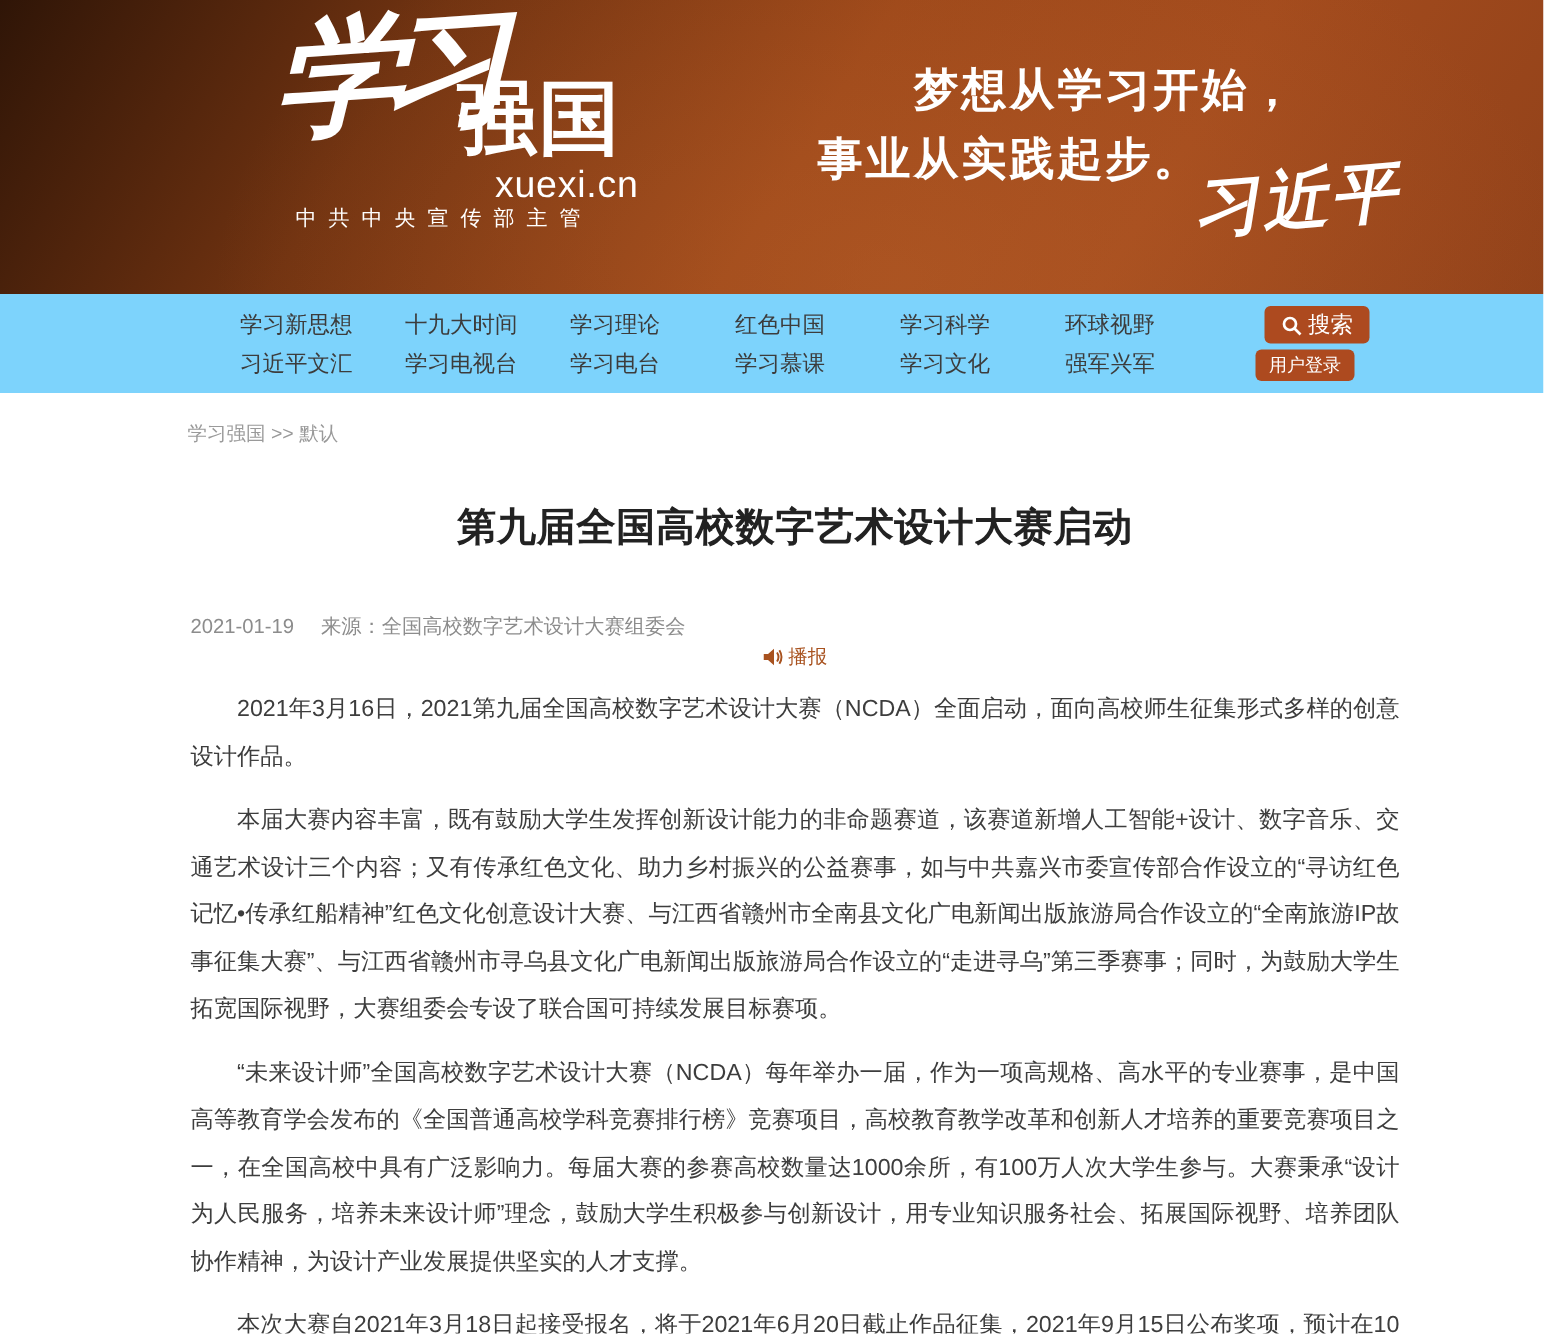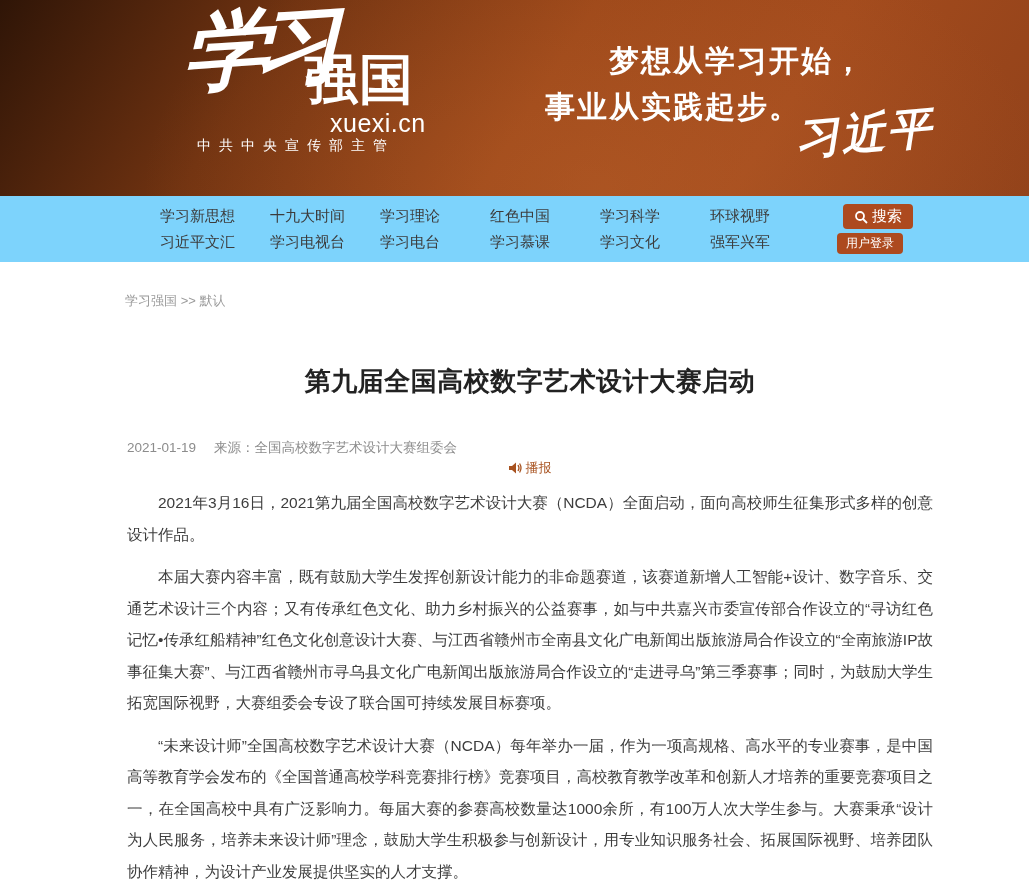--- a/index.html
+++ b/index.html
@@ -54,27 +54,27 @@
   .btn{
     position:absolute; background:#ad4a1f; color:#fff; border:none; border-radius:4px;
     display:flex; align-items:center; justify-content:center; cursor:pointer;
     font-family:inherit;
   }
   .search-btn{ right:116px; top:8px; width:70px; height:25px; font-size:15px; gap:4px; }
   .login-btn{ right:126px; top:37px; height:21px; padding:0 9px; font-size:12px; border-radius:4px; }
   .search-glyph{ display:flex; align-items:center; }
 
   
-  .breadcrumb{ padding:30px 0 0 125px; font-size:13px; color:#9a9a9a; }
+  .breadcrumb{ padding:18px 0 0 125px; font-size:13px; color:#9a9a9a; }
   .breadcrumb span{ cursor:pointer; }
 
   
   .article{ width:806px; margin:0 0 0 127px; }
   .article-title{
-    margin-top:54px; text-align:center; font-size:26px; font-weight:bold;
+    margin-top:36px; text-align:center; font-size:26px; font-weight:bold;
     color:#222; letter-spacing:0.5px;
   }
   .meta-row{ margin-top:40px; font-size:13.5px; color:#8c8c8c; }
   .meta-row .sep{ display:inline-block; width:18px; }
   .broadcast-row{ margin-top:2px; text-align:center; height:18px; }
   .broadcast{
     display:inline-flex; align-items:center; gap:4px; color:#a8521f;
     font-size:13px; cursor:pointer;
   }
   .article-body{ margin-top:10px; }

